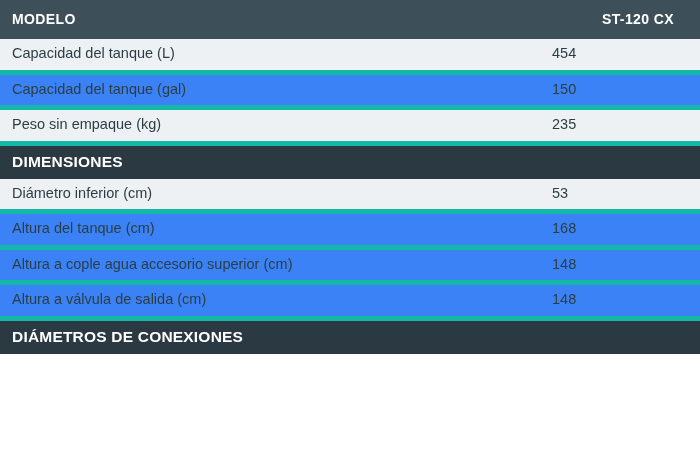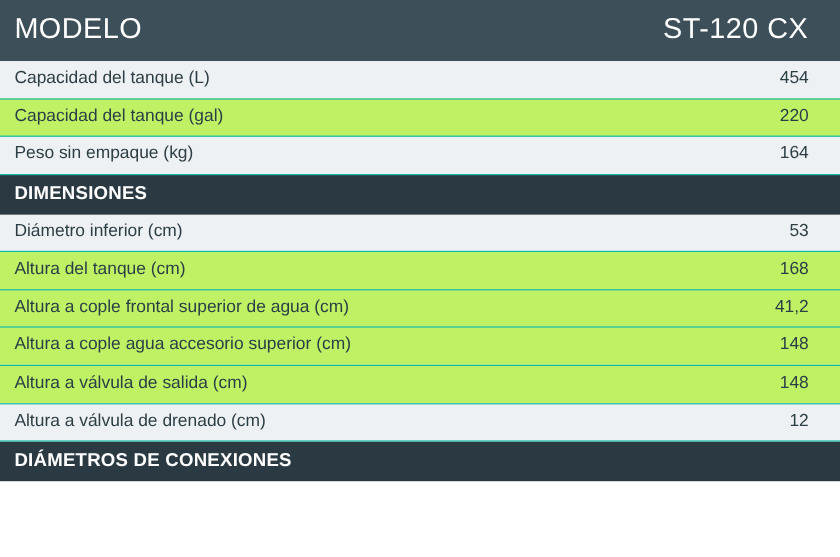--- a/index.html
+++ b/index.html
@@ -20,59 +20,59 @@
     table-layout: fixed;
   }
   .spec-table col.c-label { width: 540px; }
   .spec-table col.c-value { width: 160px; }
 
   tr.header-row {
     background: #3d4f58;
     color: #ffffff;
   }
   tr.header-row td {
-    font-size: 24px;
-    font-weight: normal;
+    font-size: 14px;
+    font-weight: bold;
     letter-spacing: 0.4px;
     padding: 11px 12px 12px 12px;
     border: none;
   }
   tr.header-row td.value-cell {
-    text-align: center;
+    text-align: right;
     padding-right: 26px;
   }
 
   tr.section-row {
     background: #2b3a42;
     color: #ffffff;
   }
   tr.section-row td {
     font-size: 15.5px;
     font-weight: bold;
     letter-spacing: 0.2px;
     padding: 7px 8px 8px 12px;
     border: none;
   }
 
   tr.data-row td {
     font-size: 14.5px;
     padding: 5px 12px 6px 12px;
-    border-bottom: 1px solid #14b8a6;
+    border-bottom: 5px solid #14b8a6;
     color: #2c3e45;
     line-height: 1.35;
   }
   tr.data-row td.value-cell {
-    text-align: right;
+    text-align: left;
     padding-right: 26px;
   }
   tr.data-row.alt {
     background: #eef1f3;
   }
   tr.data-row.plain {
-    background: #bef264;
+    background: #3b82f6;
   }
 </style>
 </head>
 <body>
 
 <table class="spec-table">
   <colgroup>
     <col class="c-label">
     <col class="c-value">
   </colgroup>
@@ -80,50 +80,42 @@
       <tr class="header-row">
         <td>MODELO</td>
         <td class="value-cell">ST-120 CX</td>
       </tr>
       <tr class="data-row alt">
         <td>Capacidad del tanque (L)</td>
         <td class="value-cell">454</td>
       </tr>
       <tr class="data-row plain">
         <td>Capacidad del tanque (gal)</td>
-        <td class="value-cell">220</td>
+        <td class="value-cell">150</td>
       </tr>
       <tr class="data-row alt">
         <td>Peso sin empaque (kg)</td>
-        <td class="value-cell">164</td>
+        <td class="value-cell">235</td>
       </tr>
       <tr class="section-row">
         <td colspan="2">DIMENSIONES</td>
       </tr>
       <tr class="data-row alt">
         <td>Diámetro inferior (cm)</td>
         <td class="value-cell">53</td>
       </tr>
       <tr class="data-row plain">
         <td>Altura del tanque (cm)</td>
         <td class="value-cell">168</td>
       </tr>
       <tr class="data-row plain">
-        <td>Altura a cople frontal superior de agua (cm)</td>
-        <td class="value-cell">41,2</td>
-      </tr>
-      <tr class="data-row plain">
         <td>Altura a cople agua accesorio superior (cm)</td>
         <td class="value-cell">148</td>
       </tr>
       <tr class="data-row plain">
         <td>Altura a válvula de salida (cm)</td>
         <td class="value-cell">148</td>
-      </tr>
-      <tr class="data-row alt">
-        <td>Altura a válvula de drenado (cm)</td>
-        <td class="value-cell">12</td>
       </tr>
       <tr class="section-row">
         <td colspan="2">DIÁMETROS DE CONEXIONES</td>
       </tr>
     </tbody>
 </table>
 
 </body></html>

